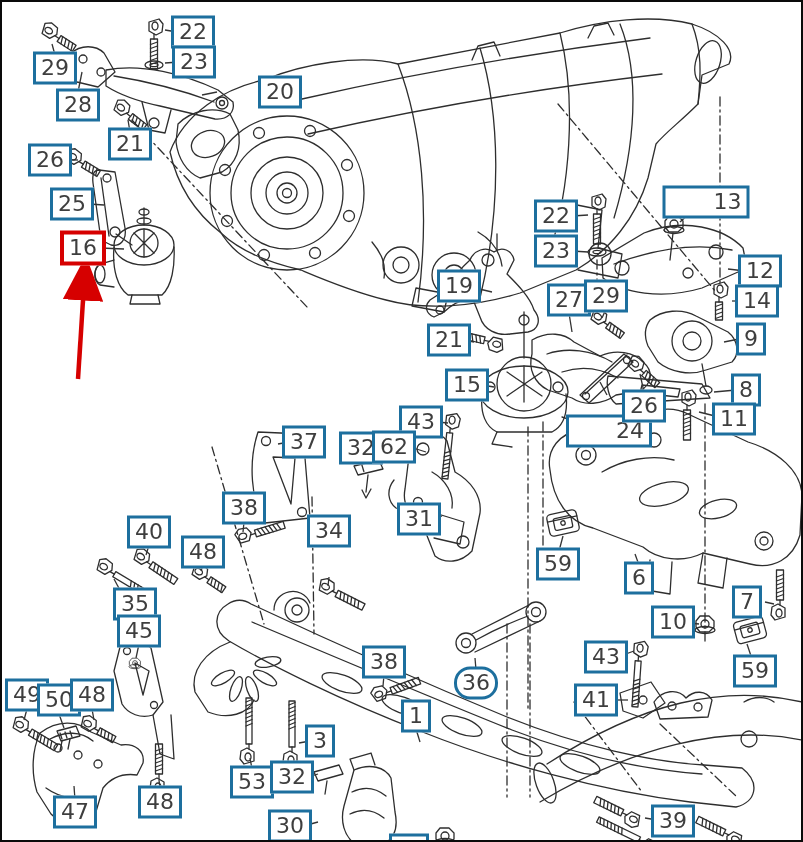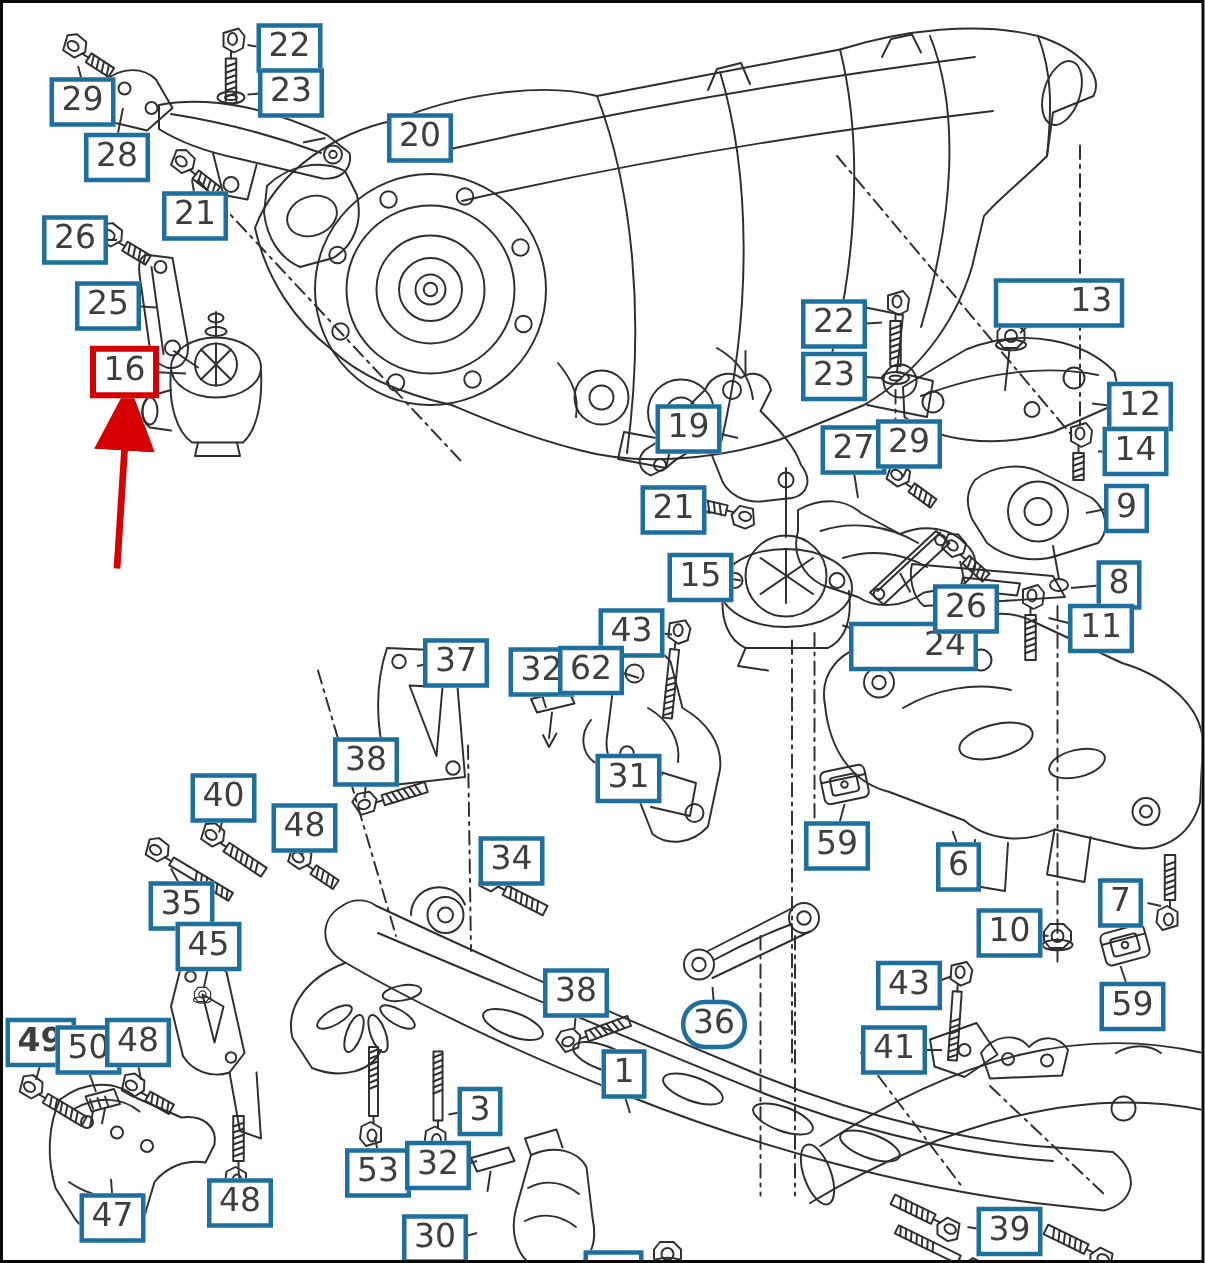--- a/index.html
+++ b/index.html
@@ -406,34 +406,34 @@
       <div class="plabel" style="left: 607px; top: 429px; padding-left: 47px;">24</div>
       <div class="plabel" style="left: 642px; top: 404px;">26</div>
       <div class="plabel" style="left: 419px; top: 420px;">43</div>
       <div class="plabel" style="left: 302px; top: 440px;">37</div>
       <div class="plabel" style="left: 359px; top: 446px;">32</div>
       <div class="plabel" style="left: 392px; top: 445px;">62</div>
       <div class="plabel" style="left: 242px; top: 506px;">38</div>
       <div class="plabel" style="left: 417px; top: 517px;">31</div>
       <div class="plabel" style="left: 147px; top: 530px;">40</div>
       <div class="plabel" style="left: 201px; top: 550px;">48</div>
-      <div class="plabel" style="left: 327px; top: 572px; margin-left: 12px;">34</div>
+      <div class="plabel" style="left: 327px; top: 529px;">34</div>
       <div class="plabel" style="left: 556px; top: 562px;">59</div>
       <div class="plabel" style="left: 637px; top: 576px;">6</div>
-      <div class="plabel" style="left: 119px; top: 602px;">35</div>
+      <div class="plabel" style="left: 133px; top: 602px;">35</div>
       <div class="plabel" style="left: 137px; top: 629px;">45</div>
       <div class="plabel" style="left: 671px; top: 620px;">10</div>
       <div class="plabel" style="left: 745px; top: 600px;">7</div>
       <div class="plabel" style="left: 753px; top: 669px;">59</div>
       <div class="plabel" style="left: 382px; top: 660px;">38</div>
       <div class="plabel" style="left: 474px; top: 681px; border-radius: 16px;">36</div>
       <div class="plabel" style="left: 604px; top: 655px;">43</div>
       <div class="plabel" style="left: 594px; top: 698px;">41</div>
       <div class="plabel" style="left: 414px; top: 714px;">1</div>
-      <div class="plabel" style="left: 25px; top: 693px; font-weight: bold;">49</div>
+      <div class="plabel" style="left: 25px; top: 693px;">49</div>
       <div class="plabel" style="left: 57px; top: 698px;">50</div>
       <div class="plabel" style="left: 90px; top: 693px;">48</div>
       <div class="plabel" style="left: 318px; top: 739px;">3</div>
       <div class="plabel" style="left: 250px; top: 780px;">53</div>
       <div class="plabel" style="left: 290px; top: 775px;">32</div>
       <div class="plabel" style="left: 73px; top: 810px;">47</div>
       <div class="plabel" style="left: 158px; top: 800px;">48</div>
       <div class="plabel" style="left: 288px; top: 824px;">30</div>
       <div class="plabel" style="left: 671px; top: 819px;">39</div>
       <div class="plabel partial" style="left: 407px; top: 848px;"></div>

